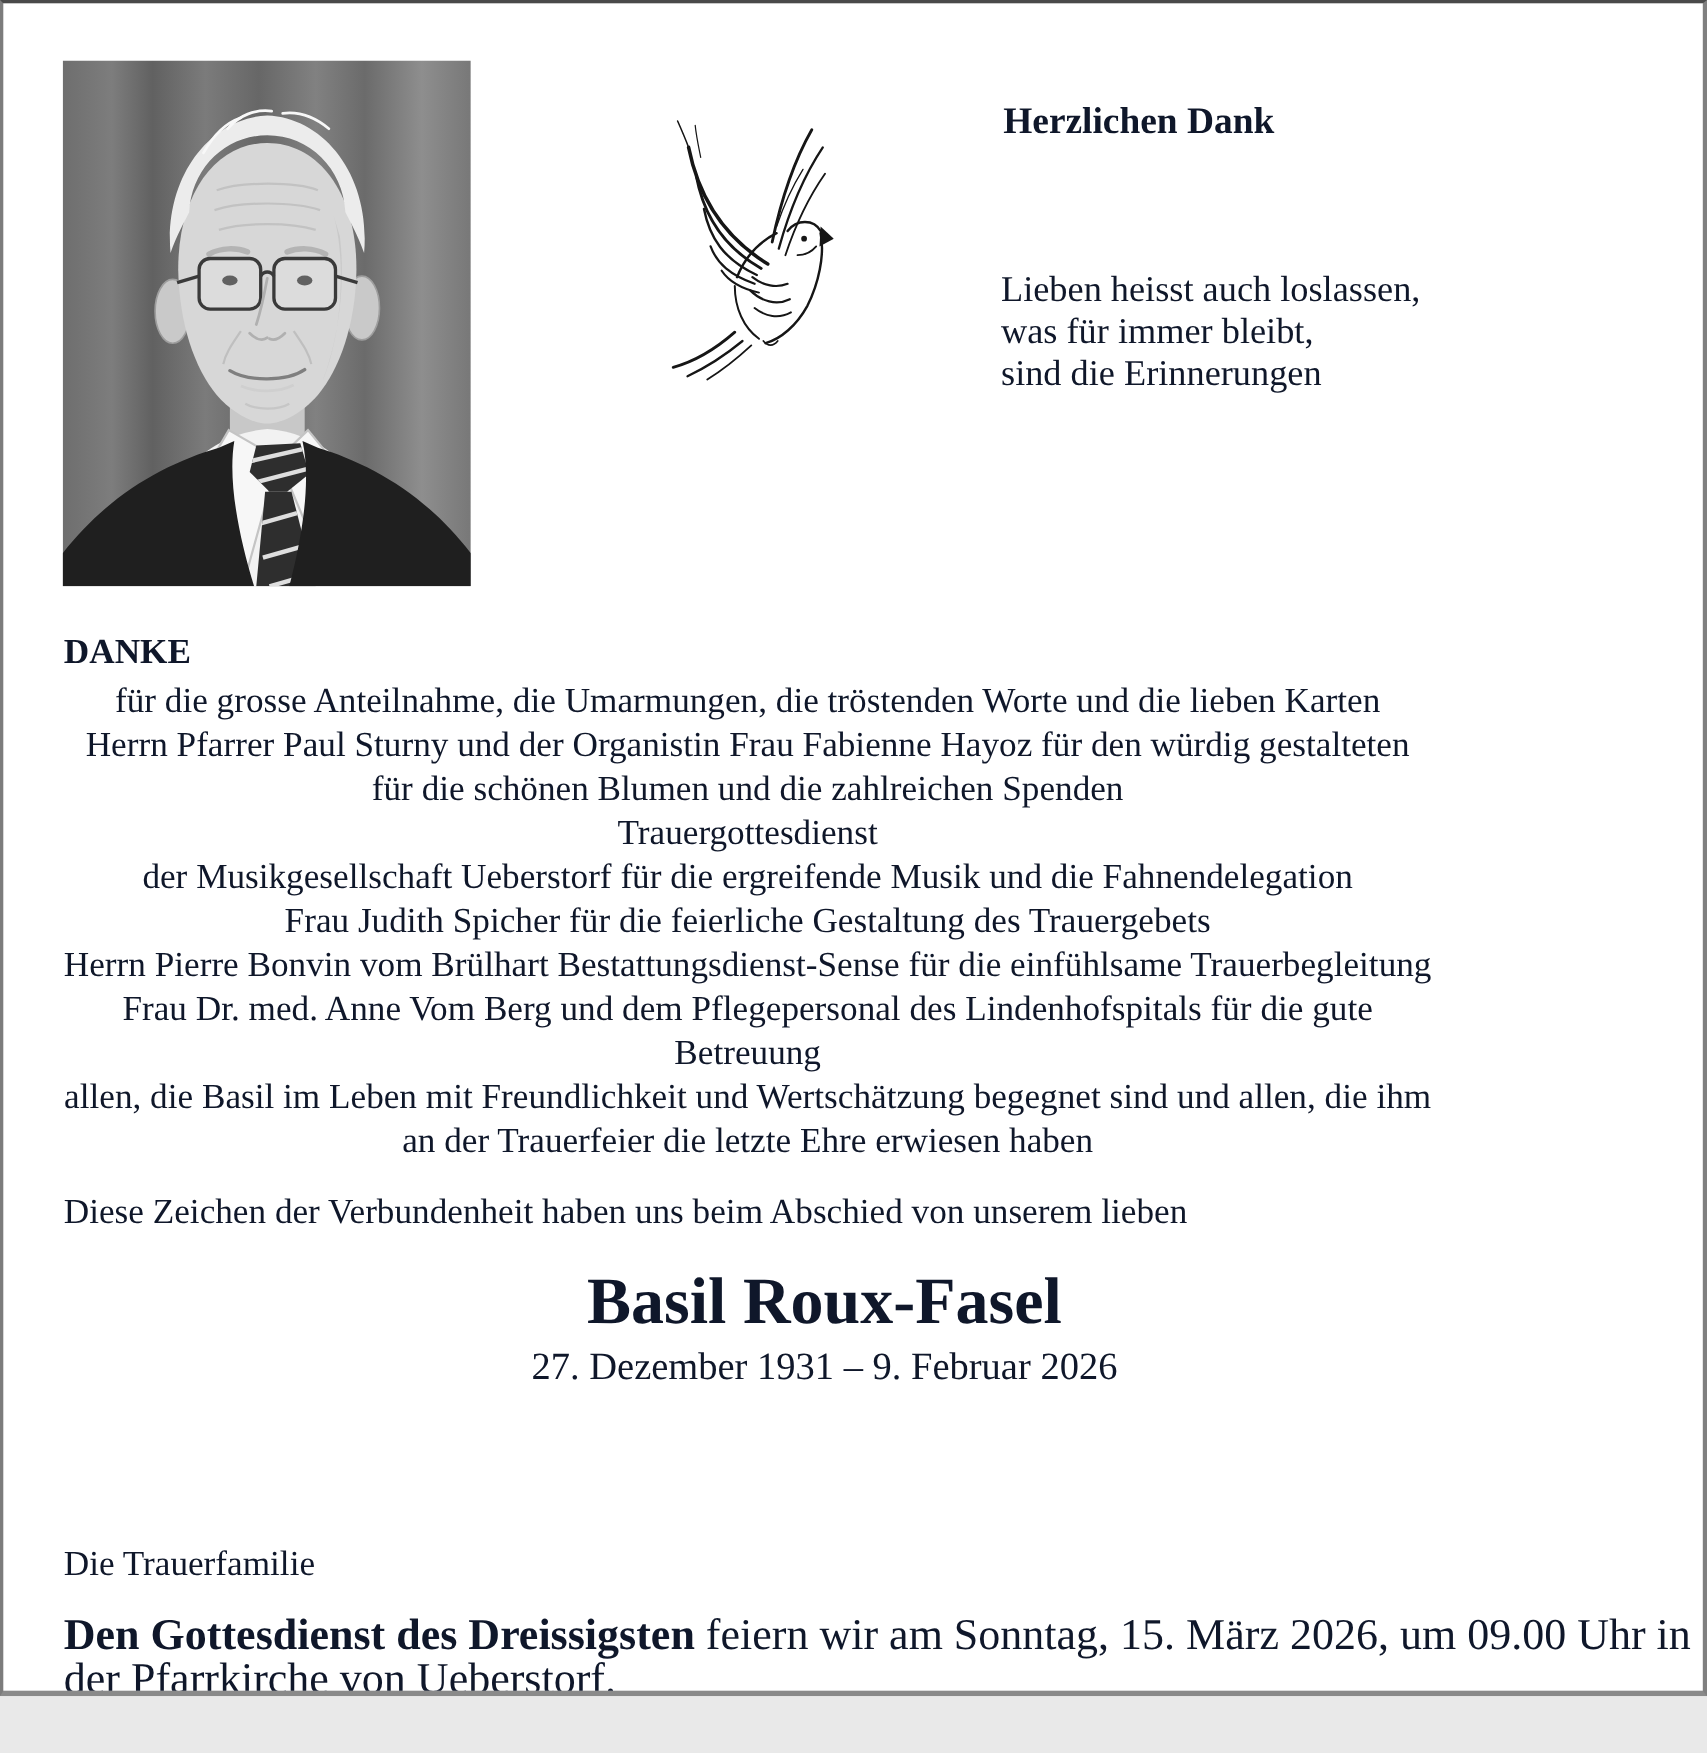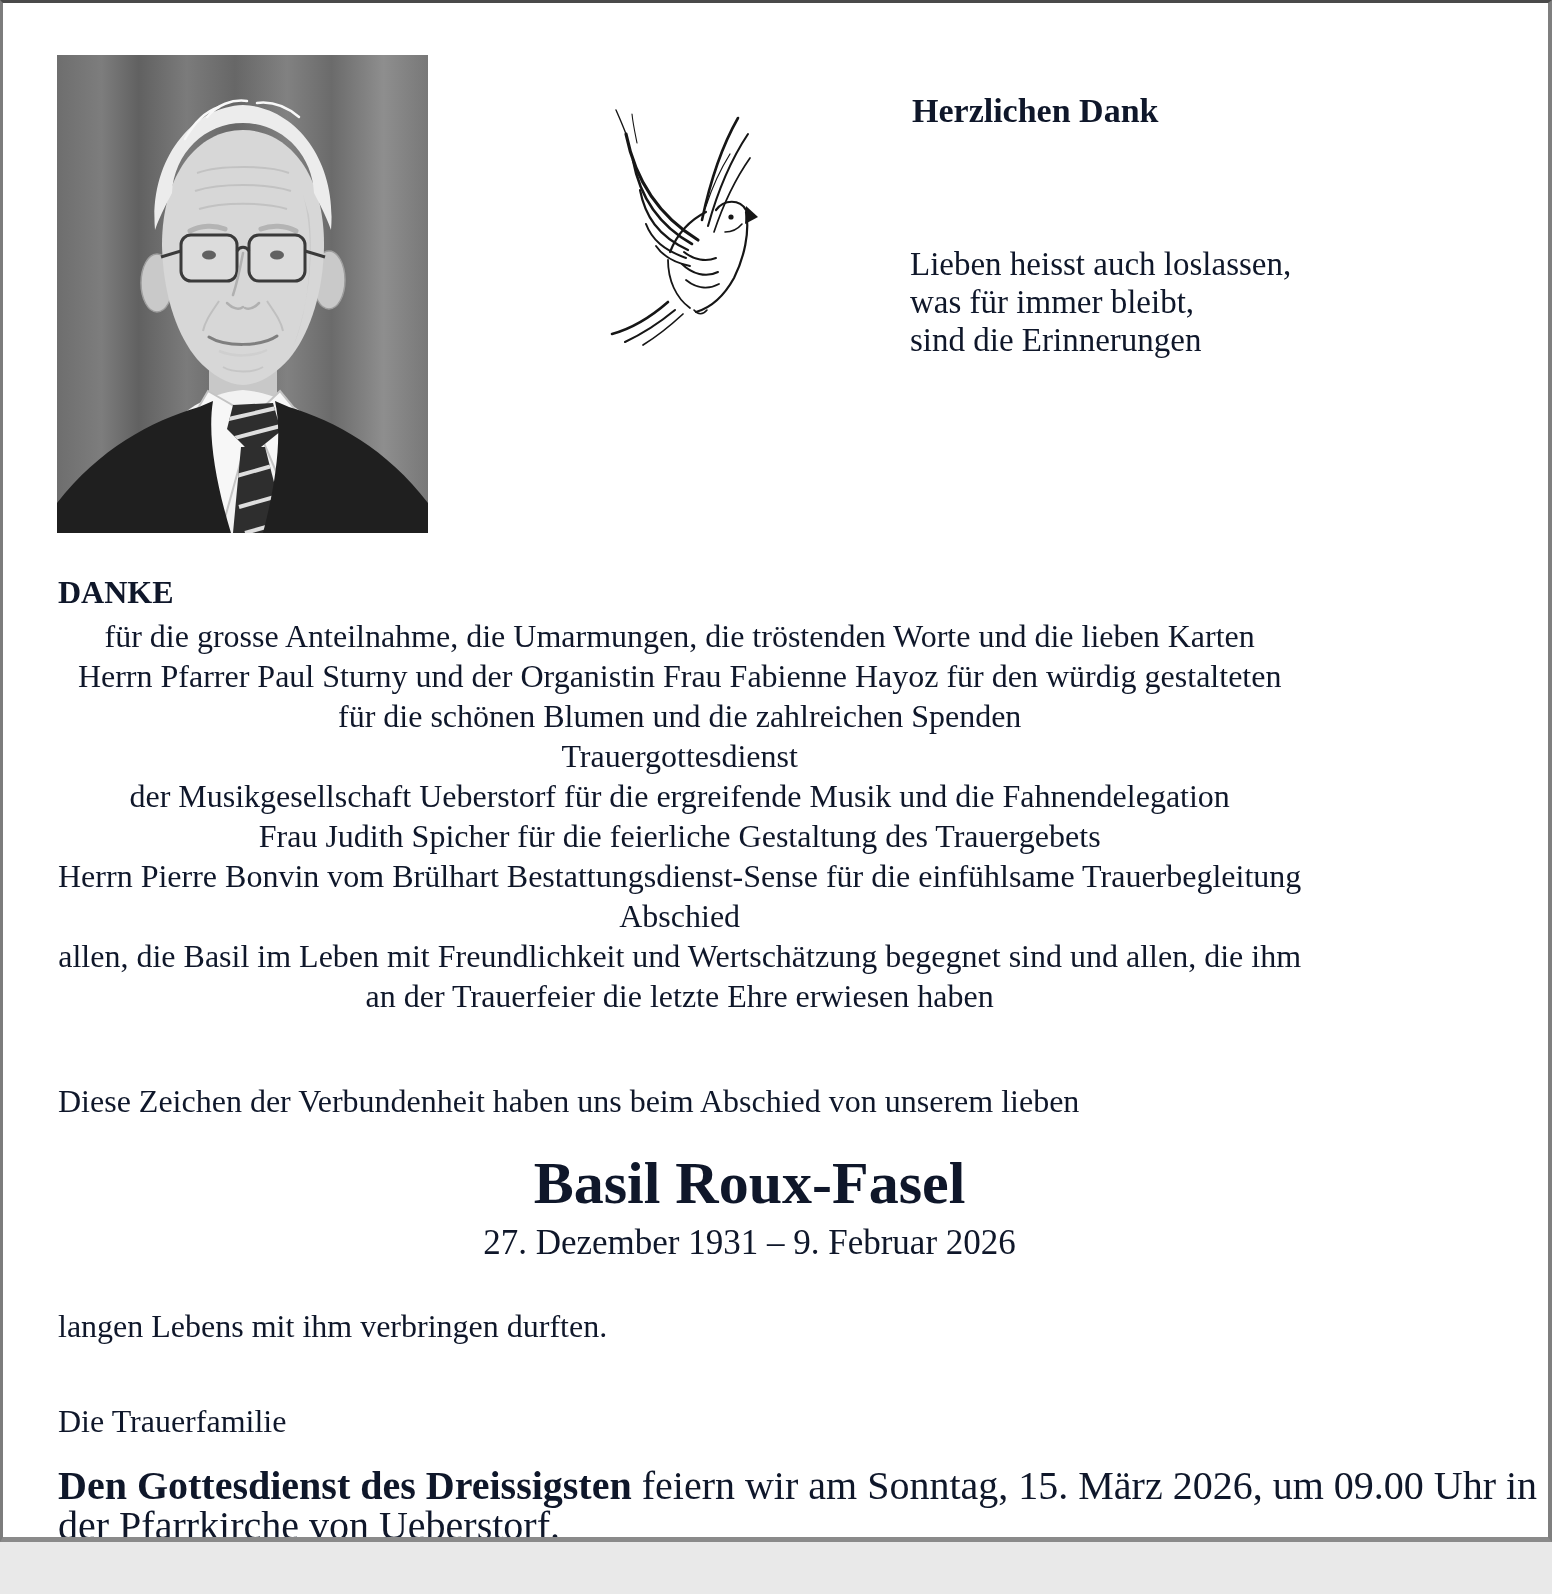--- a/index.html
+++ b/index.html
@@ -185,32 +185,32 @@
 
   <div class="abs danke-heading nowrap">DANKE</div>
   <div class="abs thanks">
       <div class="nowrap">für die grosse Anteilnahme, die Umarmungen, die tröstenden Worte und die lieben Karten</div>
       <div class="nowrap">Herrn Pfarrer Paul Sturny und der Organistin Frau Fabienne Hayoz für den würdig gestalteten</div>
       <div class="nowrap">für die schönen Blumen und die zahlreichen Spenden</div>
       <div class="nowrap">Trauergottesdienst</div>
       <div class="nowrap">der Musikgesellschaft Ueberstorf für die ergreifende Musik und die Fahnendelegation</div>
       <div class="nowrap">Frau Judith Spicher für die feierliche Gestaltung des Trauergebets</div>
       <div class="nowrap">Herrn Pierre Bonvin vom Brülhart Bestattungsdienst-Sense für die einfühlsame Trauerbegleitung</div>
-      <div class="nowrap">Abschied</div>
+      <div class="nowrap">Frau Dr. med. Anne Vom Berg und dem Pflegepersonal des Lindenhofspitals für die gute</div>
+      <div class="nowrap">Betreuung</div>
       <div class="nowrap">allen, die Basil im Leben mit Freundlichkeit und Wertschätzung begegnet sind und allen, die ihm</div>
       <div class="nowrap">an der Trauerfeier die letzte Ehre erwiesen haben</div>
     </div>
 
   <div class="abs intro nowrap">Diese Zeichen der Verbundenheit haben uns beim Abschied von unserem lieben</div>
 
   <div class="abs center-col name nowrap">Basil Roux-Fasel</div>
   <div class="abs center-col dates nowrap">27. Dezember 1931 – 9. Februar 2026</div>
 
   <div class="abs closing-par">
-      <div class="nowrap">langen Lebens mit ihm verbringen durften.</div>
     </div>
   <div class="abs family nowrap">Die Trauerfamilie</div>
   <div class="abs service">
     <div class="nowrap"><b>Den Gottesdienst des Dreissigsten</b><span> feiern wir am Sonntag, 15. März 2026, um 09.00 Uhr in</span></div>
     <div class="nowrap">der Pfarrkirche von Ueberstorf.</div>
   </div>
 
 </div>
 
 </body></html>

